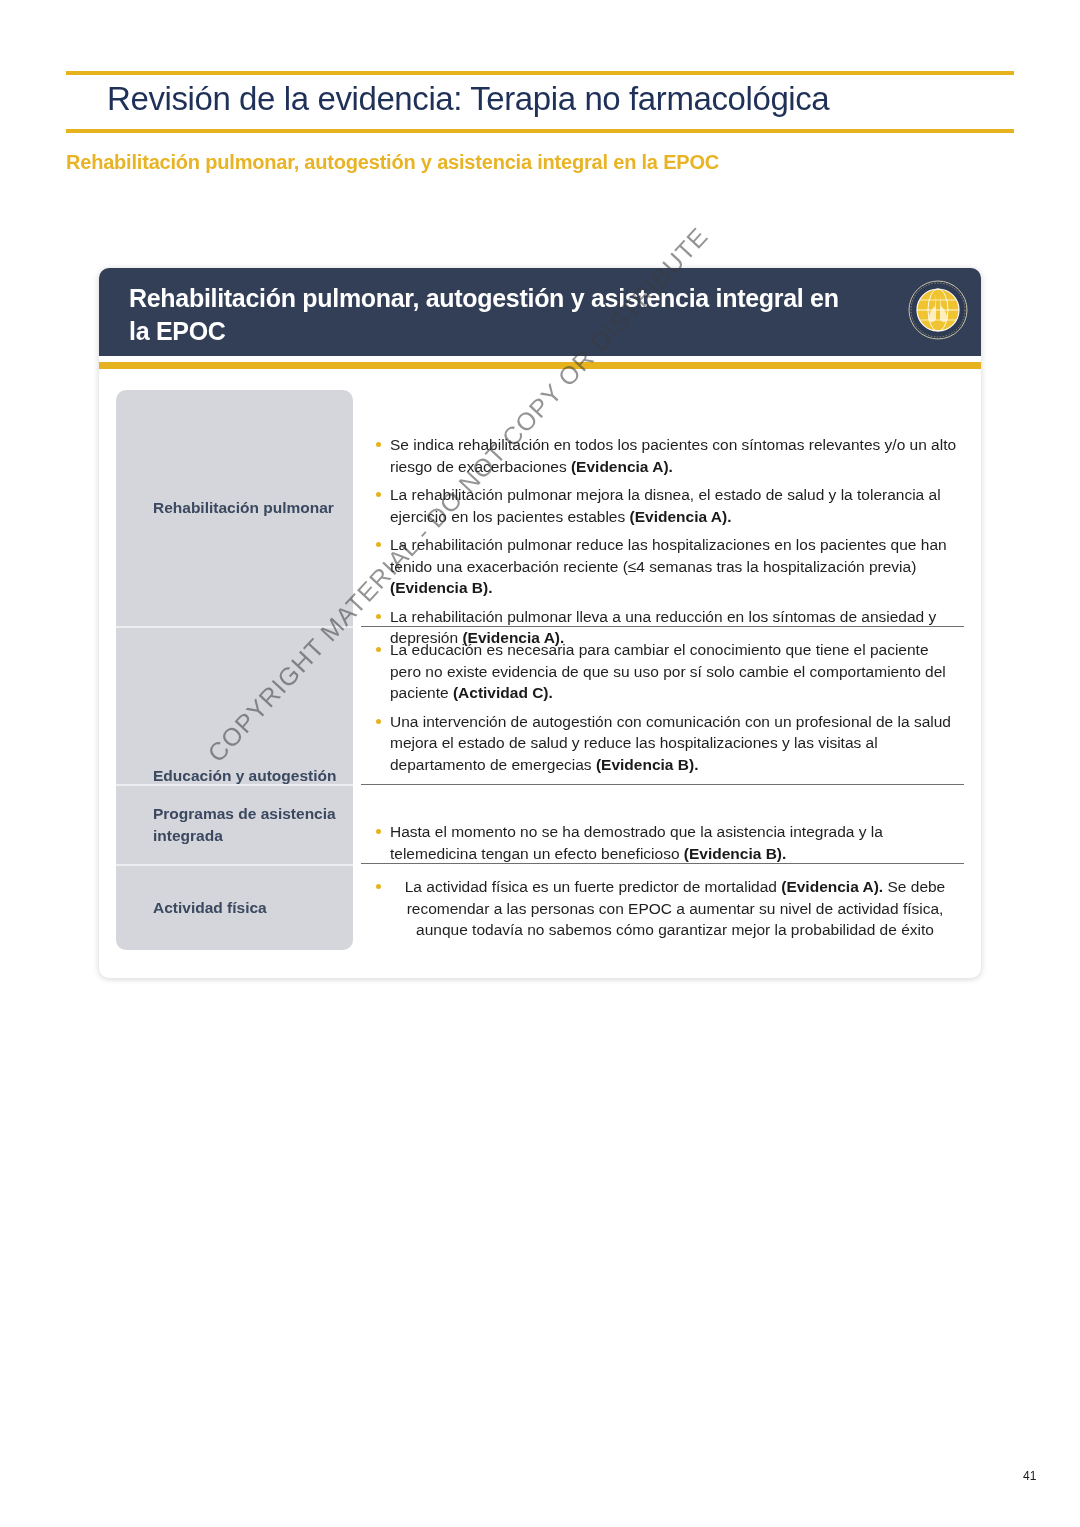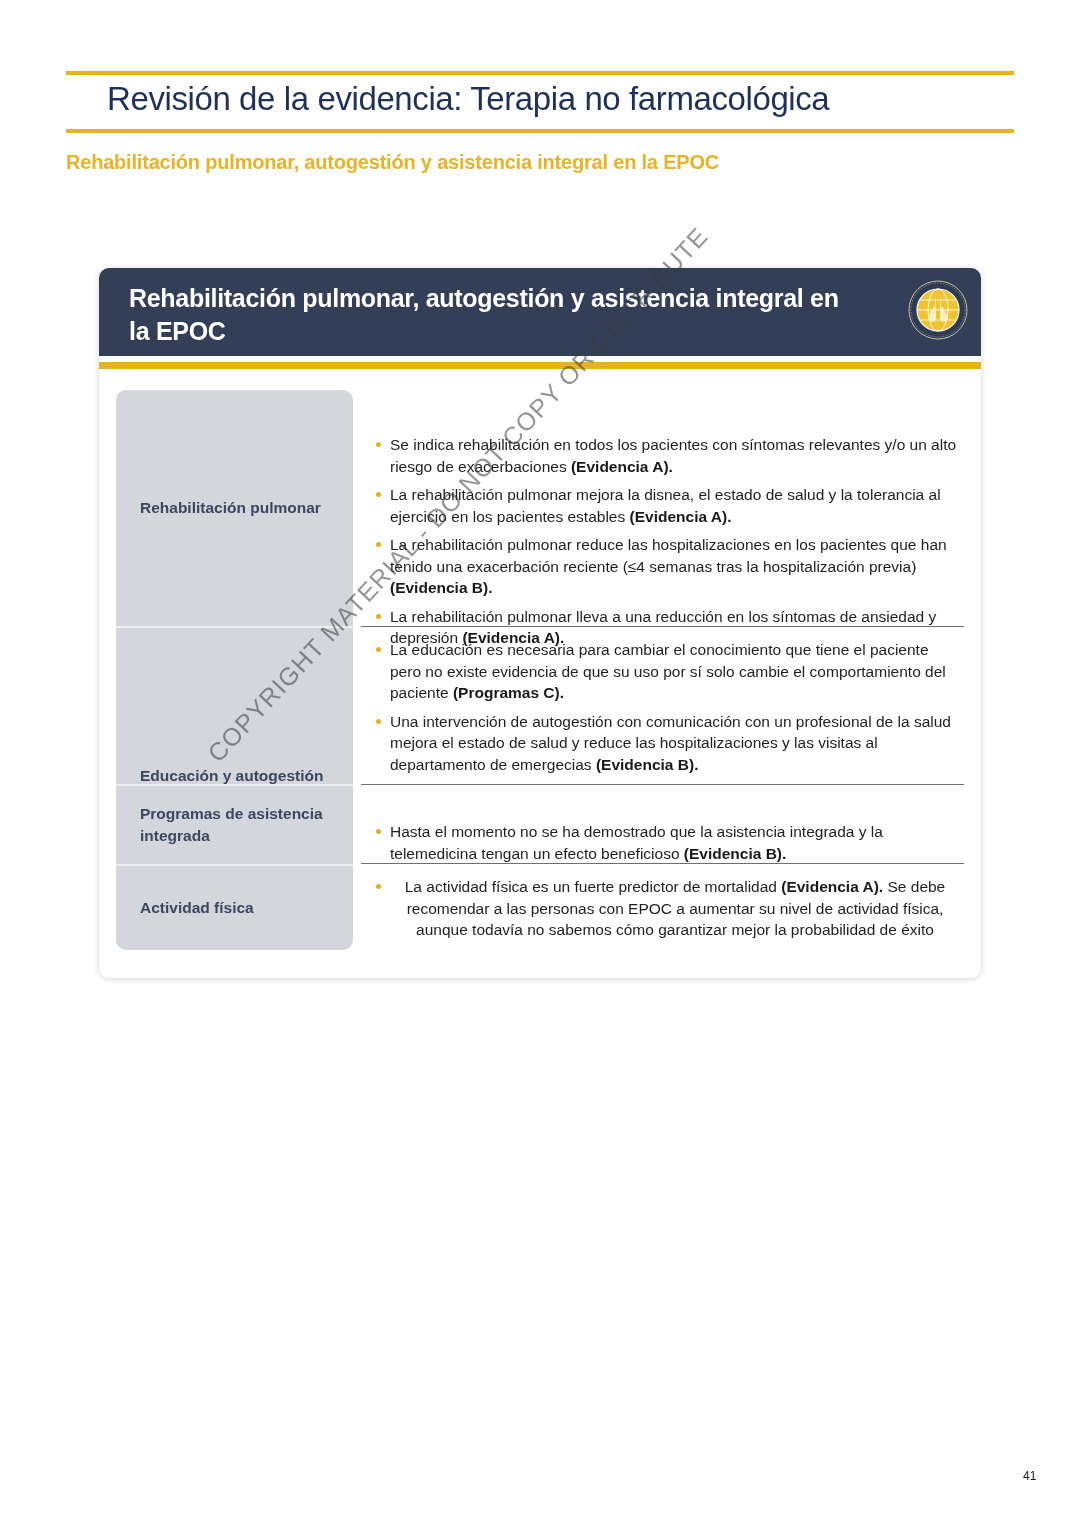--- a/index.html
+++ b/index.html
@@ -43,21 +43,21 @@
       position: absolute; left: 0; top: 94px; width: 100%; height: 7px; background: #e6b21e;
     }
 
     .label-col {
       position: absolute; left: 17px; top: 122px; width: 237px; height: 560px;
       background: #d5d6db; border-radius: 10px; overflow: hidden;
     }
     .label-cell {
       position: absolute; left: 0; width: 100%;
       display: flex; align-items: center;
-      padding-left: 24px; padding-right: 10px;
+      padding-left: 37px; padding-right: 10px;
       font-size: 15.5px; font-weight: bold; color: #3a4860; line-height: 22px;
     }
     .label-divider { position: absolute; left: 0; width: 100%; height: 2px; background: #eceef1; }
 
     .content-col { position: absolute; left: 262px; top: 122px; width: 603px; height: 560px; }
     .row-divider { position: absolute; left: 0; width: 603px; height: 1px; background: #6f6f6f; }
     .bullet-block { position: absolute; left: 14px; width: 585px; }
     .bullet {
       position: relative; padding-left: 15px;
       font-size: 15.5px; line-height: 21.5px; color: #1f1f1f;
@@ -133,21 +133,21 @@
       <div class="bullet">
         <span class="bullet-dot"></span>
         <span>La rehabilitación pulmonar lleva a una reducción en los síntomas de ansiedad y depresión </span><b>(Evidencia A).</b>
       </div>
     </div>
     <div class="row-divider" style="top:236px;"></div>
 
     <div class="bullet-block" style="top:249px;">
       <div class="bullet">
         <span class="bullet-dot"></span>
-        <span>La educación es necesaria para cambiar el conocimiento que tiene el paciente pero no existe evidencia de que su uso por sí solo cambie el comportamiento del paciente </span><b>(Programas C).</b>
+        <span>La educación es necesaria para cambiar el conocimiento que tiene el paciente pero no existe evidencia de que su uso por sí solo cambie el comportamiento del paciente </span><b>(Actividad C).</b>
       </div>
       <div class="bullet">
         <span class="bullet-dot"></span>
         <span>Una intervención de autogestión con comunicación con un profesional de la salud mejora el estado de salud y reduce las hospitalizaciones y las visitas al departamento de emergecias </span><b>(Evidencia B).</b>
       </div>
     </div>
     <div class="row-divider" style="top:394px;"></div>
 
     <div class="bullet-block" style="top:414px;margin-top:17px;">
       <div class="bullet">

